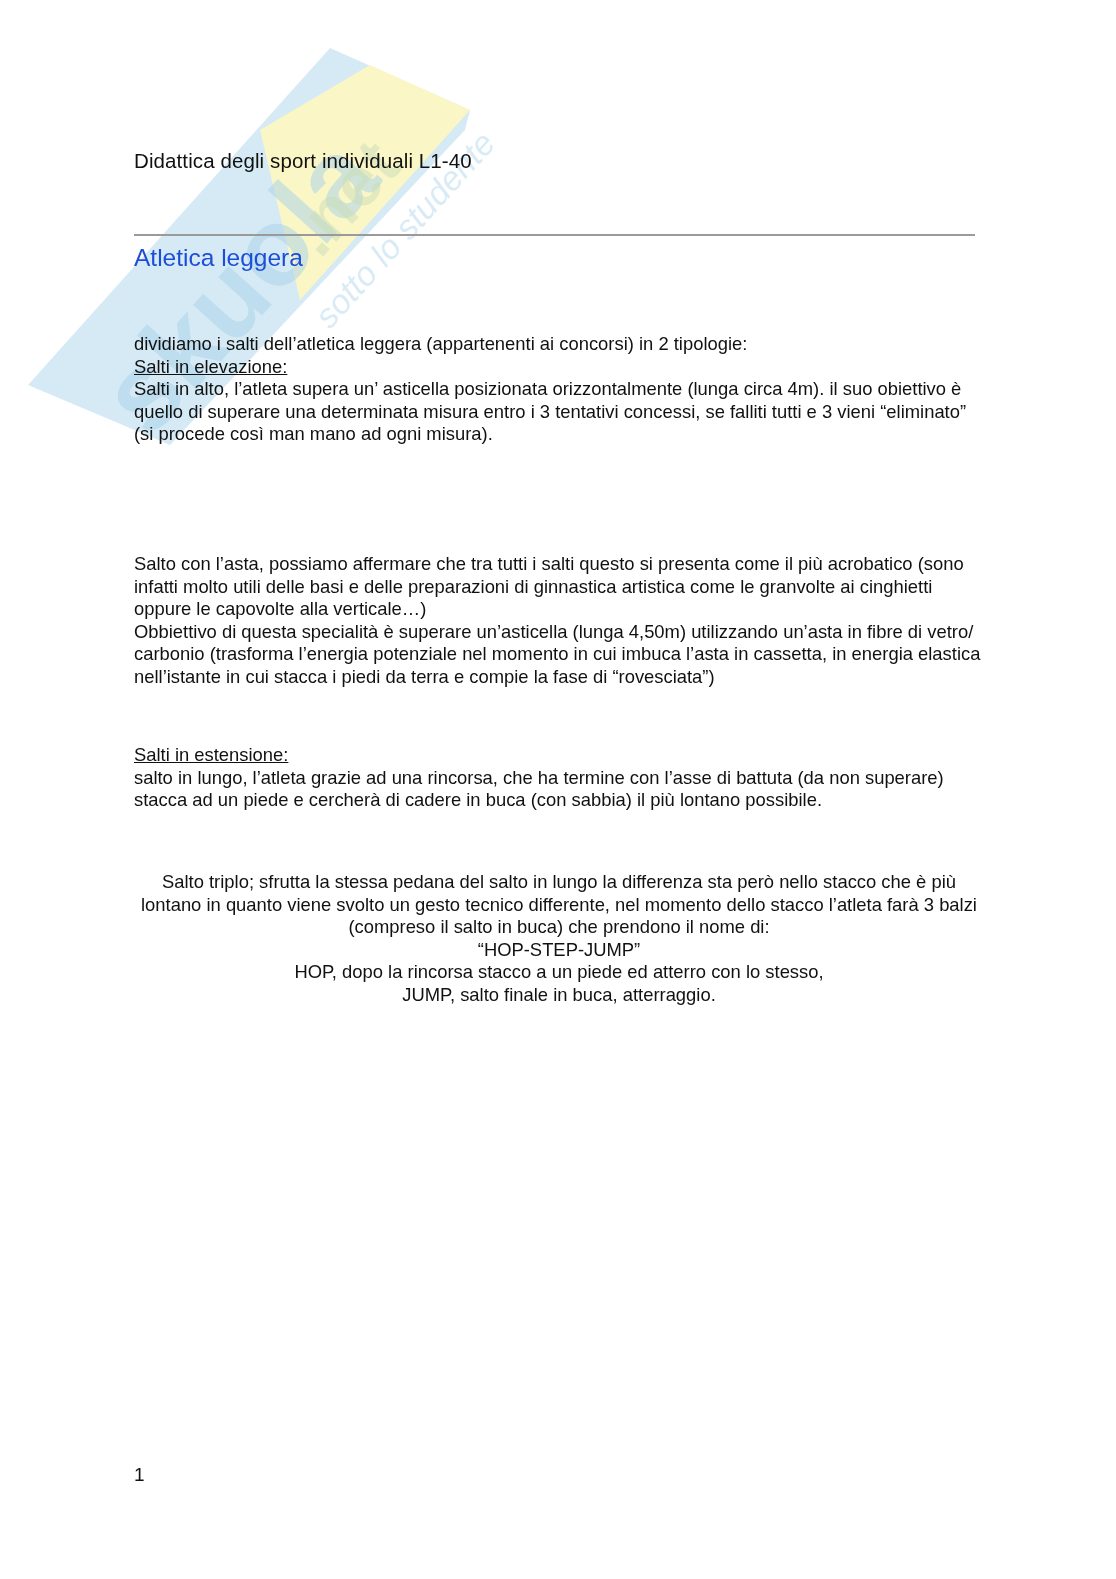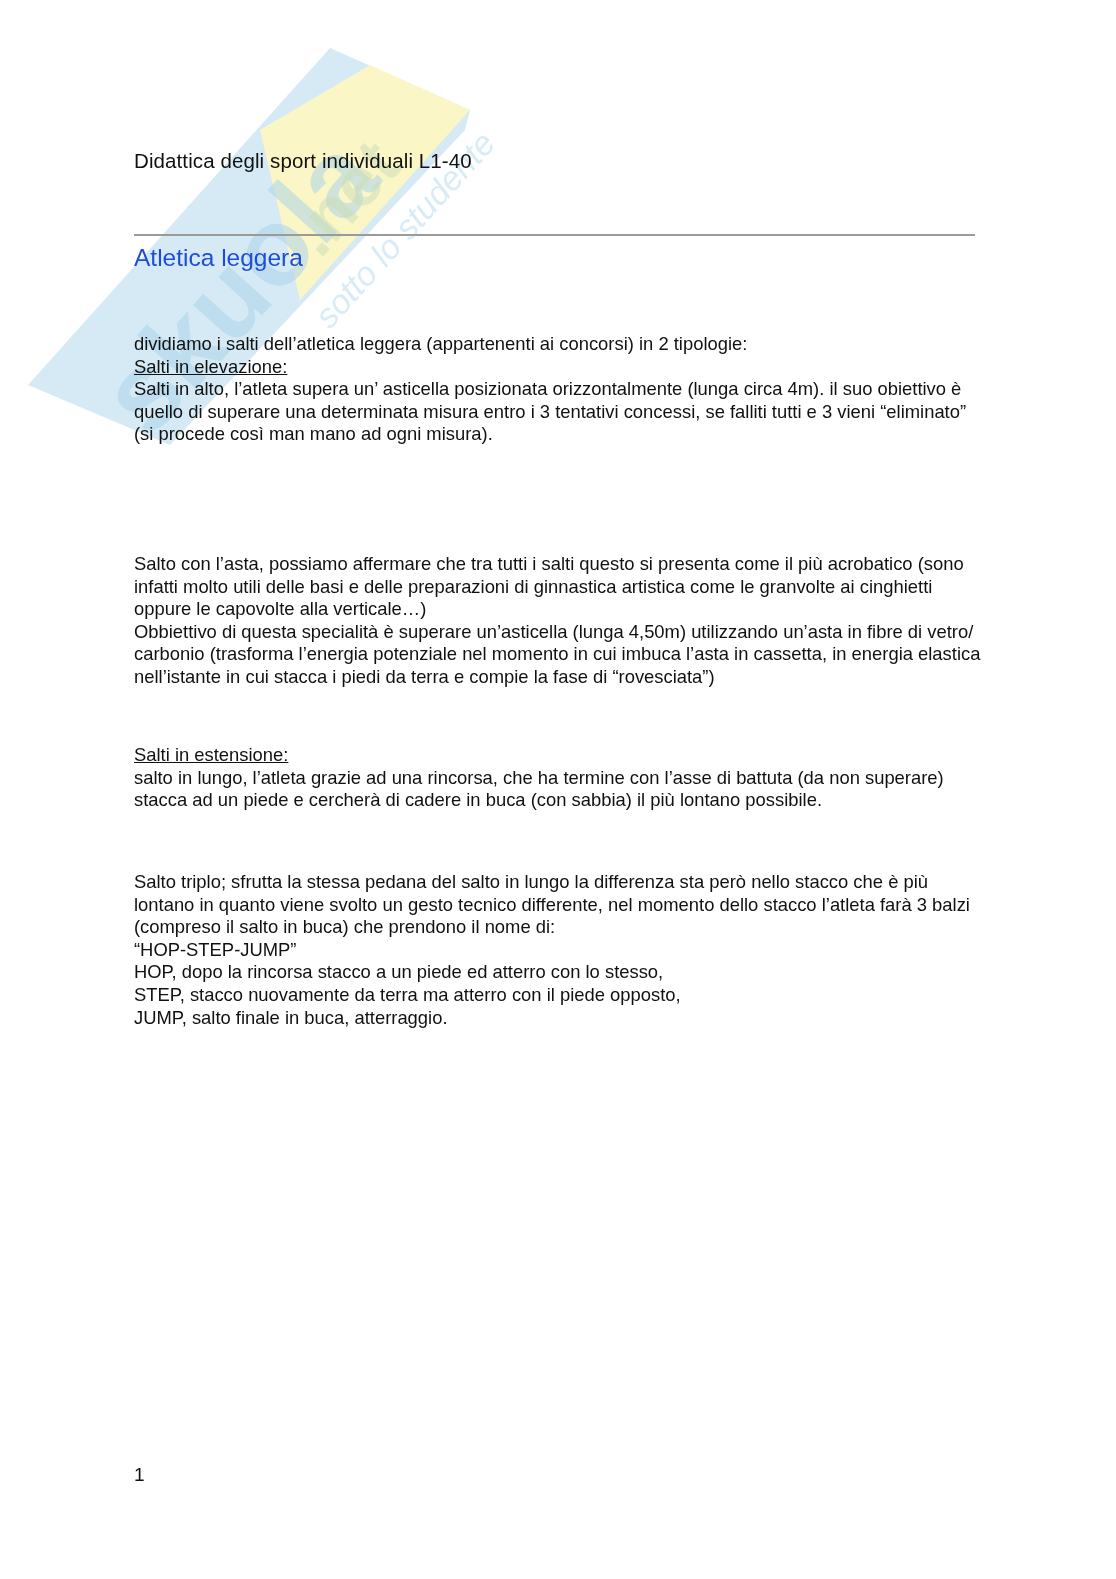--- a/index.html
+++ b/index.html
@@ -44,22 +44,21 @@
   <div class="body-text" style="top:553px;">
     <p><span class="b">Salto con l’asta</span><span>, possiamo affermare che tra tutti i salti questo si presenta come il più acrobatico (sono infatti molto utili delle basi e delle preparazioni di ginnastica artistica come le granvolte ai cinghietti oppure le capovolte alla verticale…)</span></p>
     <p>Obbiettivo di questa specialità è superare un’asticella (lunga 4,50m) utilizzando un’asta in fibre di vetro/ carbonio (trasforma l’energia potenziale nel momento in cui imbuca l’asta in cassetta, in energia elastica nell’istante in cui stacca i piedi da terra e compie la fase di “rovesciata”)</p>
   </div>
 
   <div class="body-text" style="top:744px;">
     <p class="b u">Salti in estensione:</p>
     <p><span class="b">salto in lungo</span><span>, l’atleta grazie ad una rincorsa, che ha termine con l’asse di battuta (da non superare) stacca ad un piede e cercherà di cadere in buca (con sabbia) il più lontano possibile.</span></p>
   </div>
 
-  <div class="body-text" style="top:871px;">
+  <div class="body-text" style="top:871px;text-align:center;">
     <p><span class="b">Salto triplo</span><span>; sfrutta la stessa pedana del salto in lungo la differenza sta però nello stacco che è più lontano in quanto viene svolto un gesto tecnico differente, nel momento dello stacco l’atleta farà 3 balzi (compreso il salto in buca) che prendono il nome di:</span></p>
     <p>“HOP-STEP-JUMP”</p>
     <p>HOP, dopo la rincorsa stacco a un piede ed atterro con lo stesso,</p>
-    <p>STEP, stacco nuovamente da terra ma atterro con il piede opposto,</p>
     <p>JUMP, salto finale in buca, atterraggio.</p>
   </div>
 
   <div class="page-number">1</div>
 </div>
 
 </body></html>

